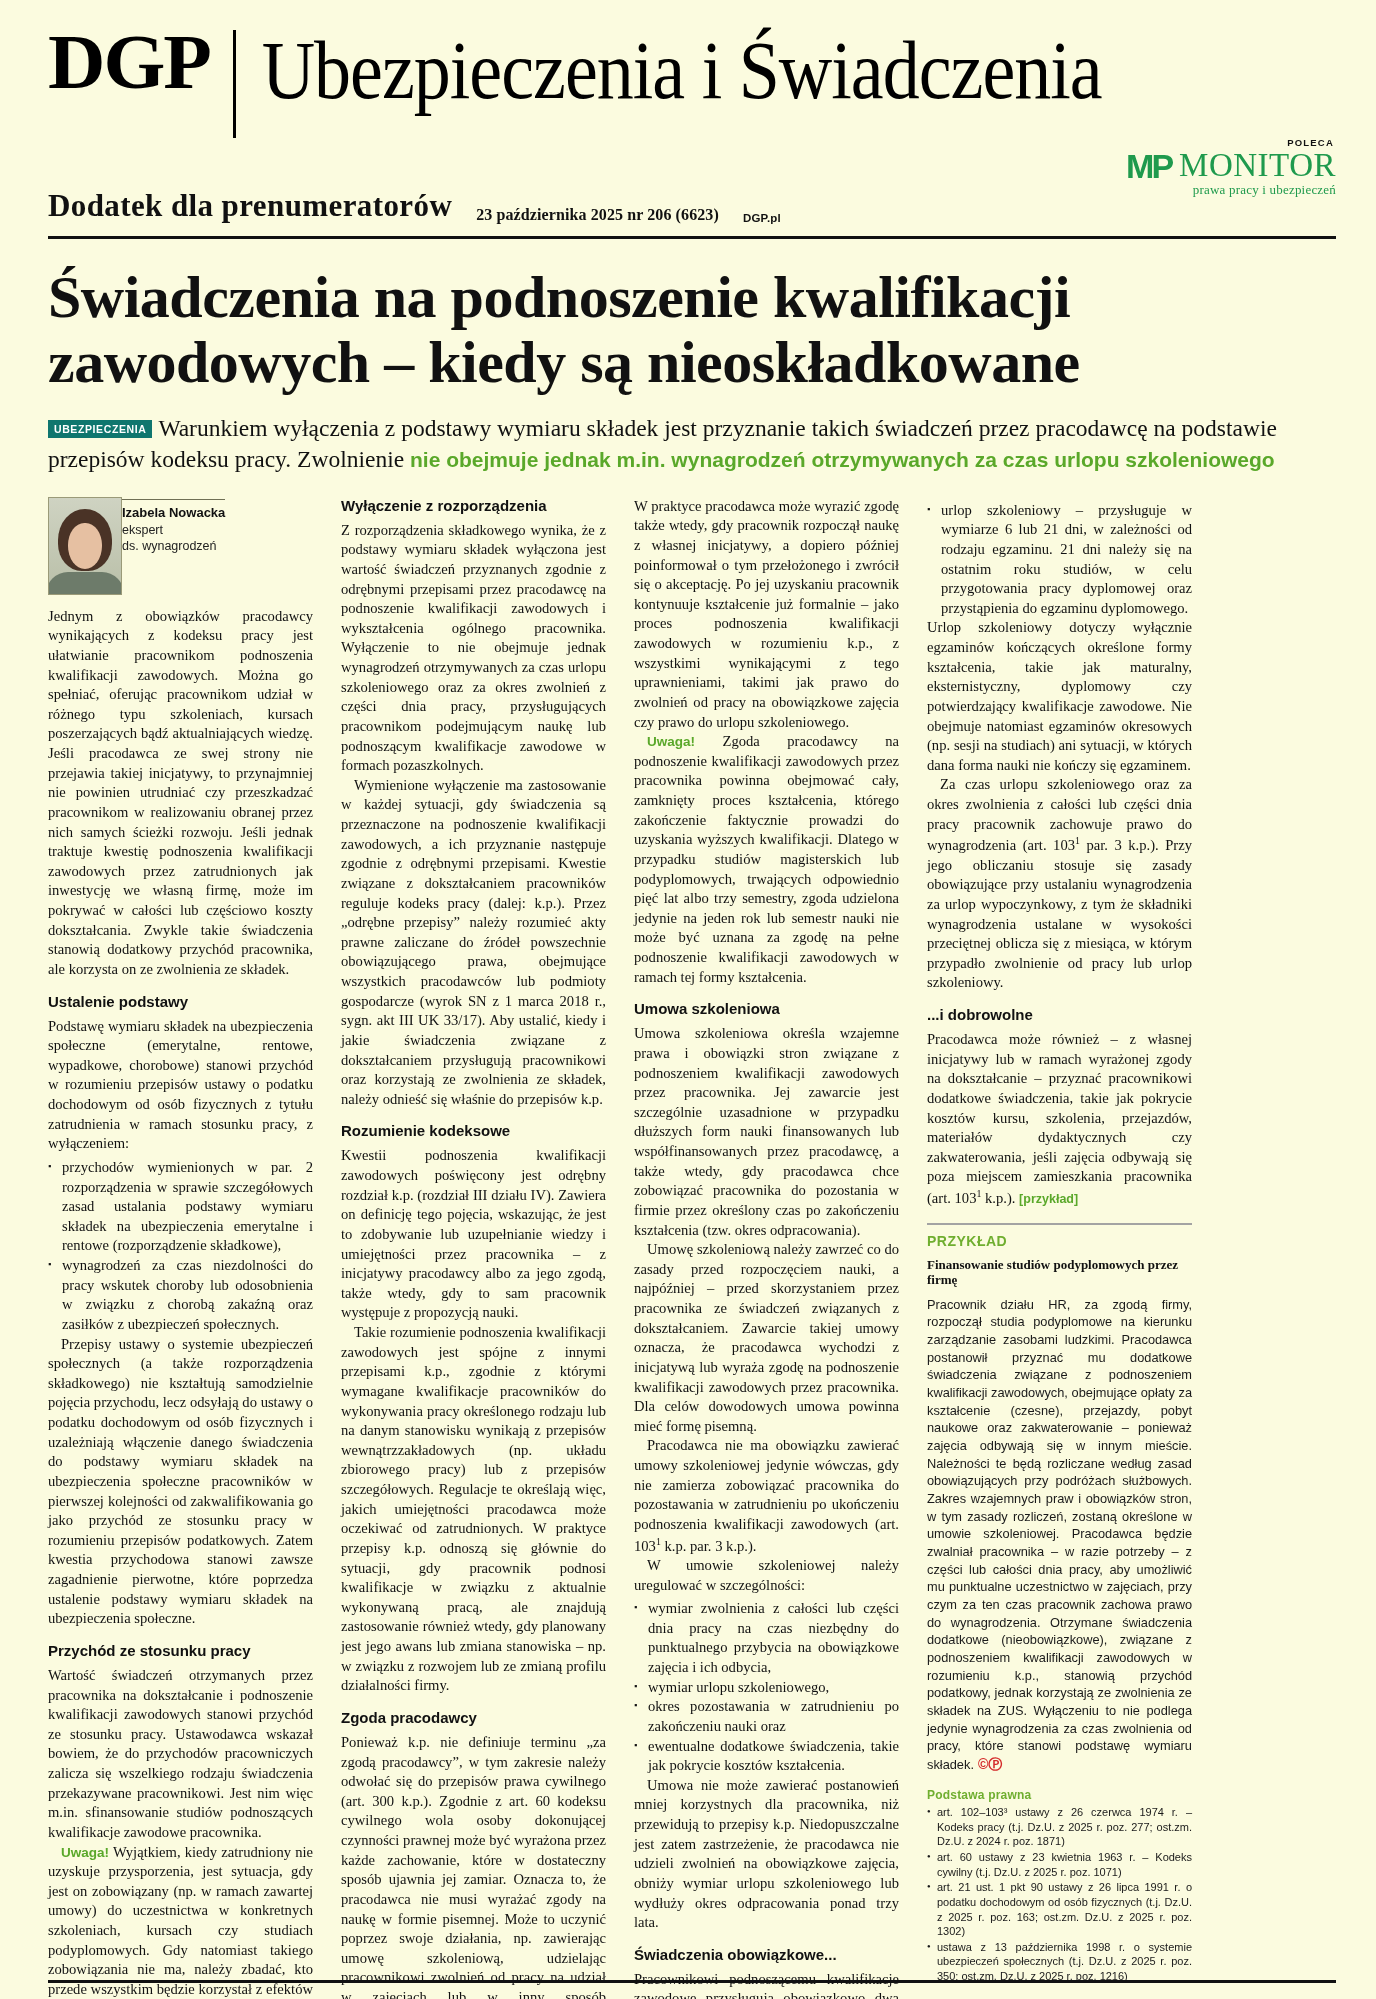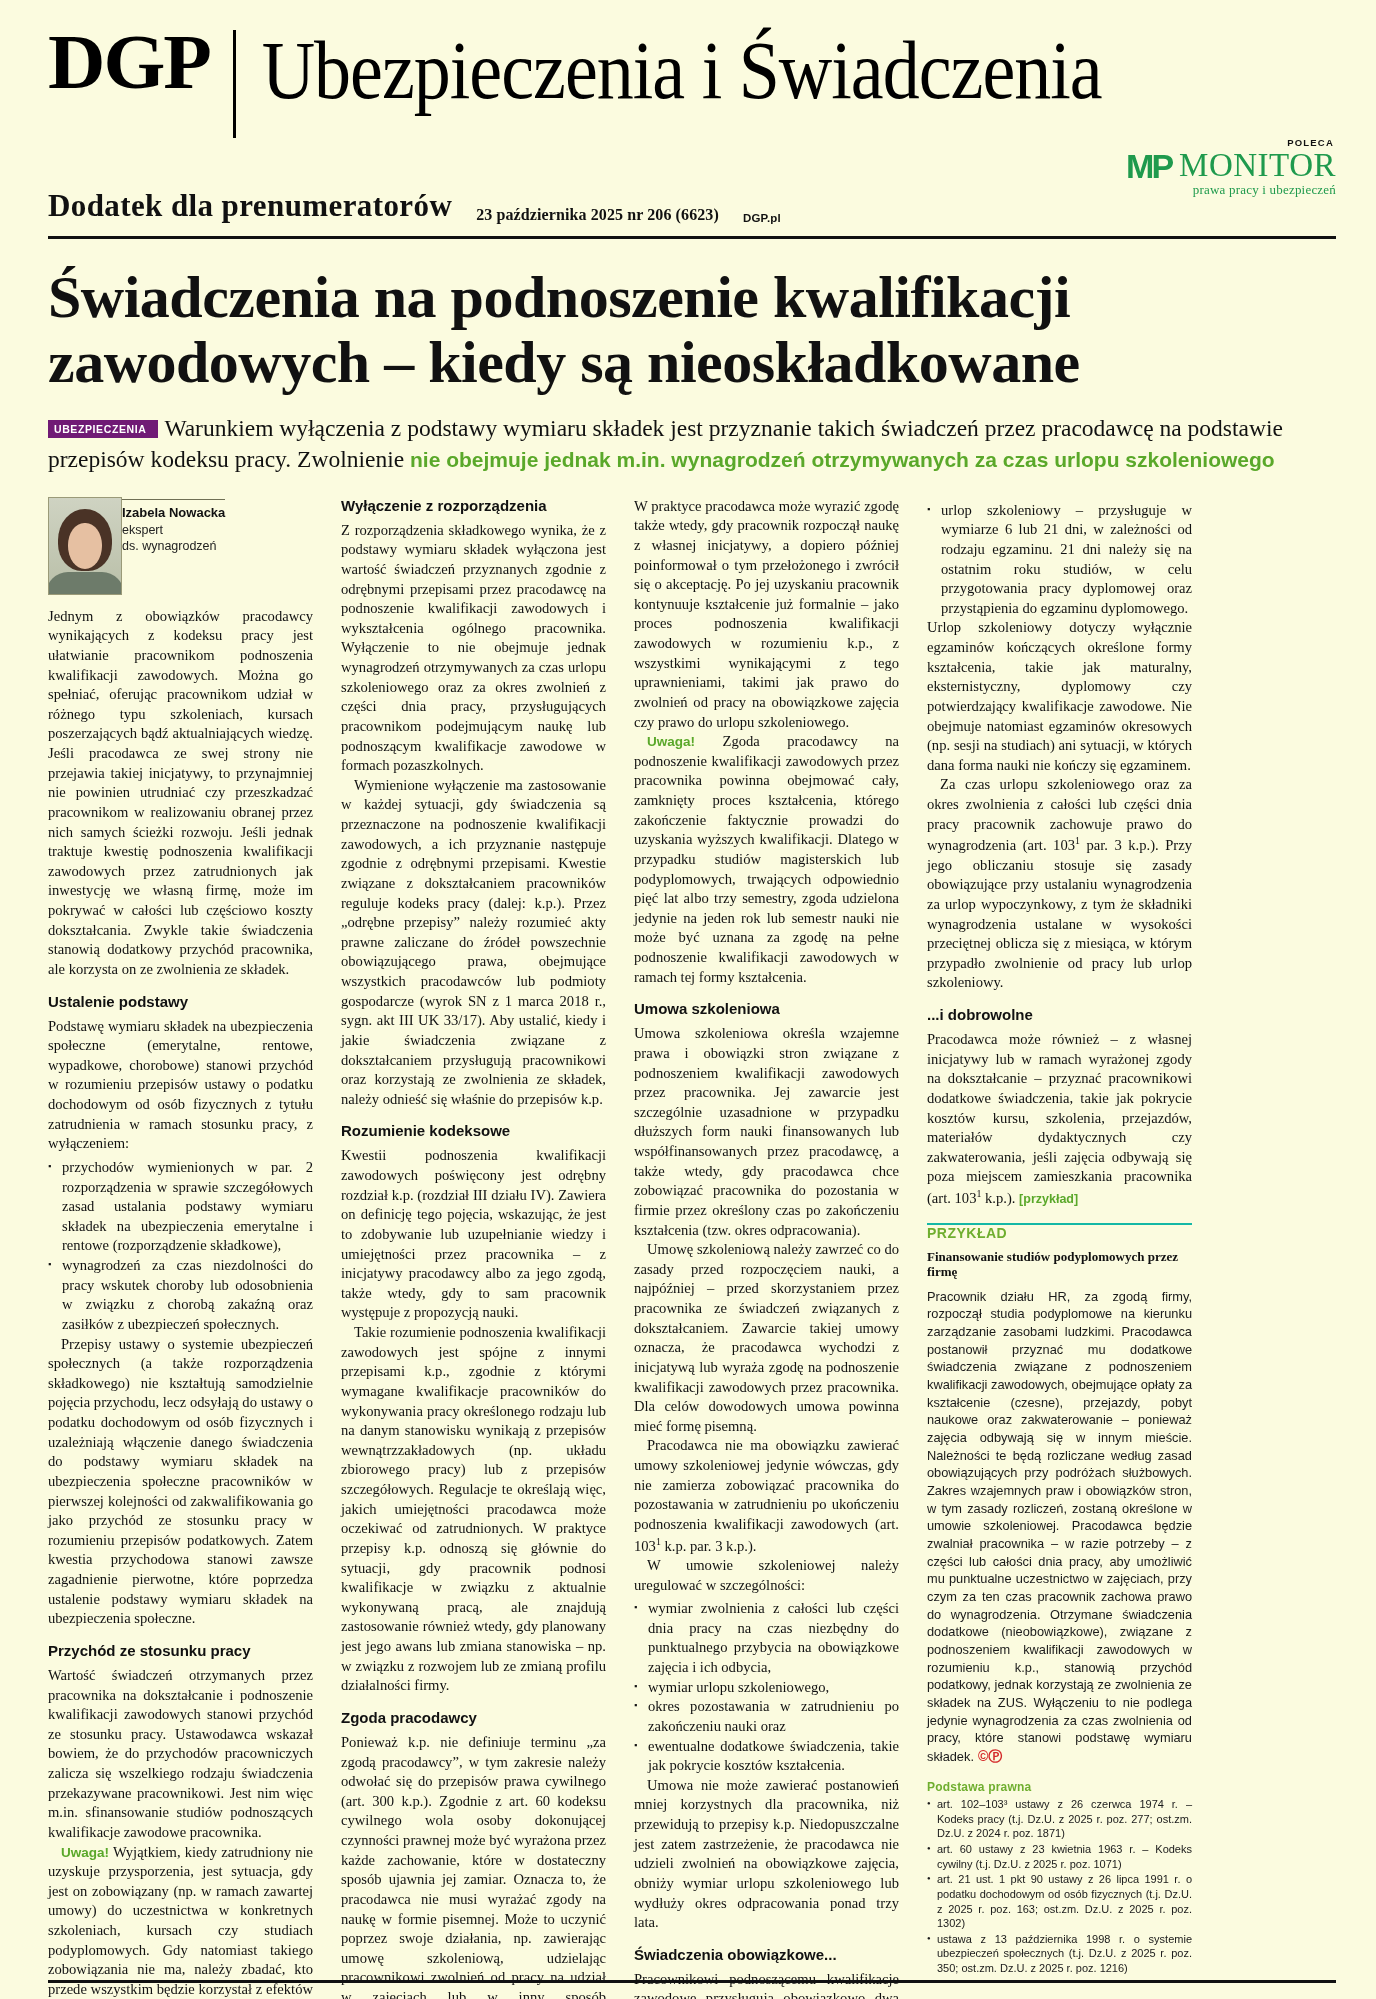--- a/index.html
+++ b/index.html
@@ -142,27 +142,27 @@
   
   .lead{
     margin:18px 48px 0 48px;
     font-family:"Liberation Serif", serif;
     font-size:23.5px;
     line-height:1.32;
     color:#111;
   }
   .tag{
     display:inline-block;
-    background:#701a75;
+    background:#0f766e;
     color:#fff;
     font-family:"Liberation Sans", sans-serif;
     font-weight:700;
     font-size:10.5px;
     letter-spacing:.6px;
-    padding:3px 12px 2px 6px;
+    padding:3px 6px 2px 6px;
     vertical-align:3px;
     margin-right:6px;
   }
   .lead .green{
     color:#5aa82a;
     font-family:"Liberation Sans", sans-serif;
     font-weight:700;
     font-size:21px;
   }
 
@@ -264,21 +264,22 @@
     font-weight:700;font-size:13px;color:#111;line-height:1.3;
   }
   .byline-role{
     font-family:"Liberation Sans", sans-serif;
     font-size:12.5px;color:#222;line-height:1.32;
   }
 
   
   .examplebox{
     margin-top:14px;
-    border-top:2px solid #14b8a6;
+    border-top:2px solid #a3a3a3;
+    padding-top:8px;
   }
   .ex-kicker{
     font-family:"Liberation Sans", sans-serif;
     font-weight:700;font-size:14px;letter-spacing:.5px;
     color:#6fae2f;margin-bottom:8px;
   }
   .ex-title{
     font-family:"Liberation Serif", serif;
     font-weight:700;font-size:13px;line-height:1.16;
     color:#111;margin-bottom:9px;

